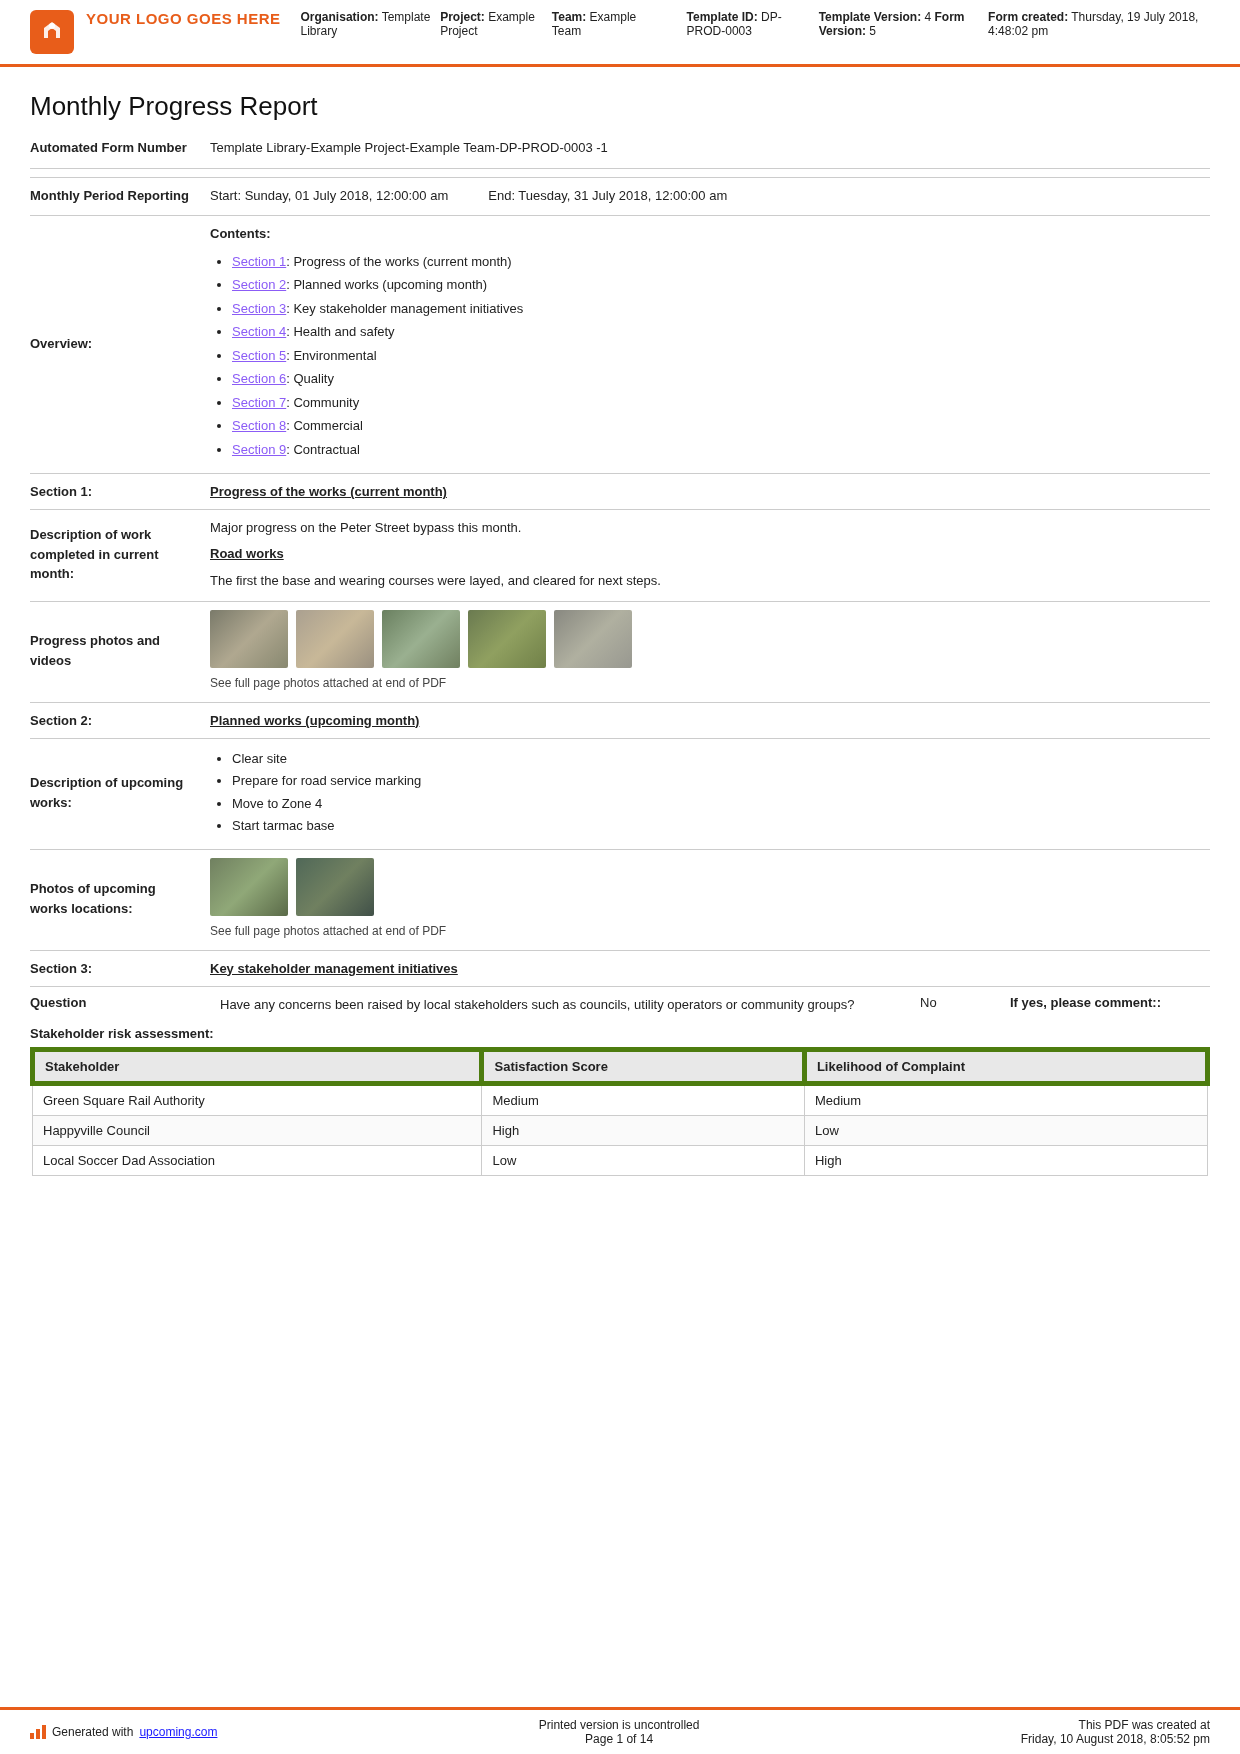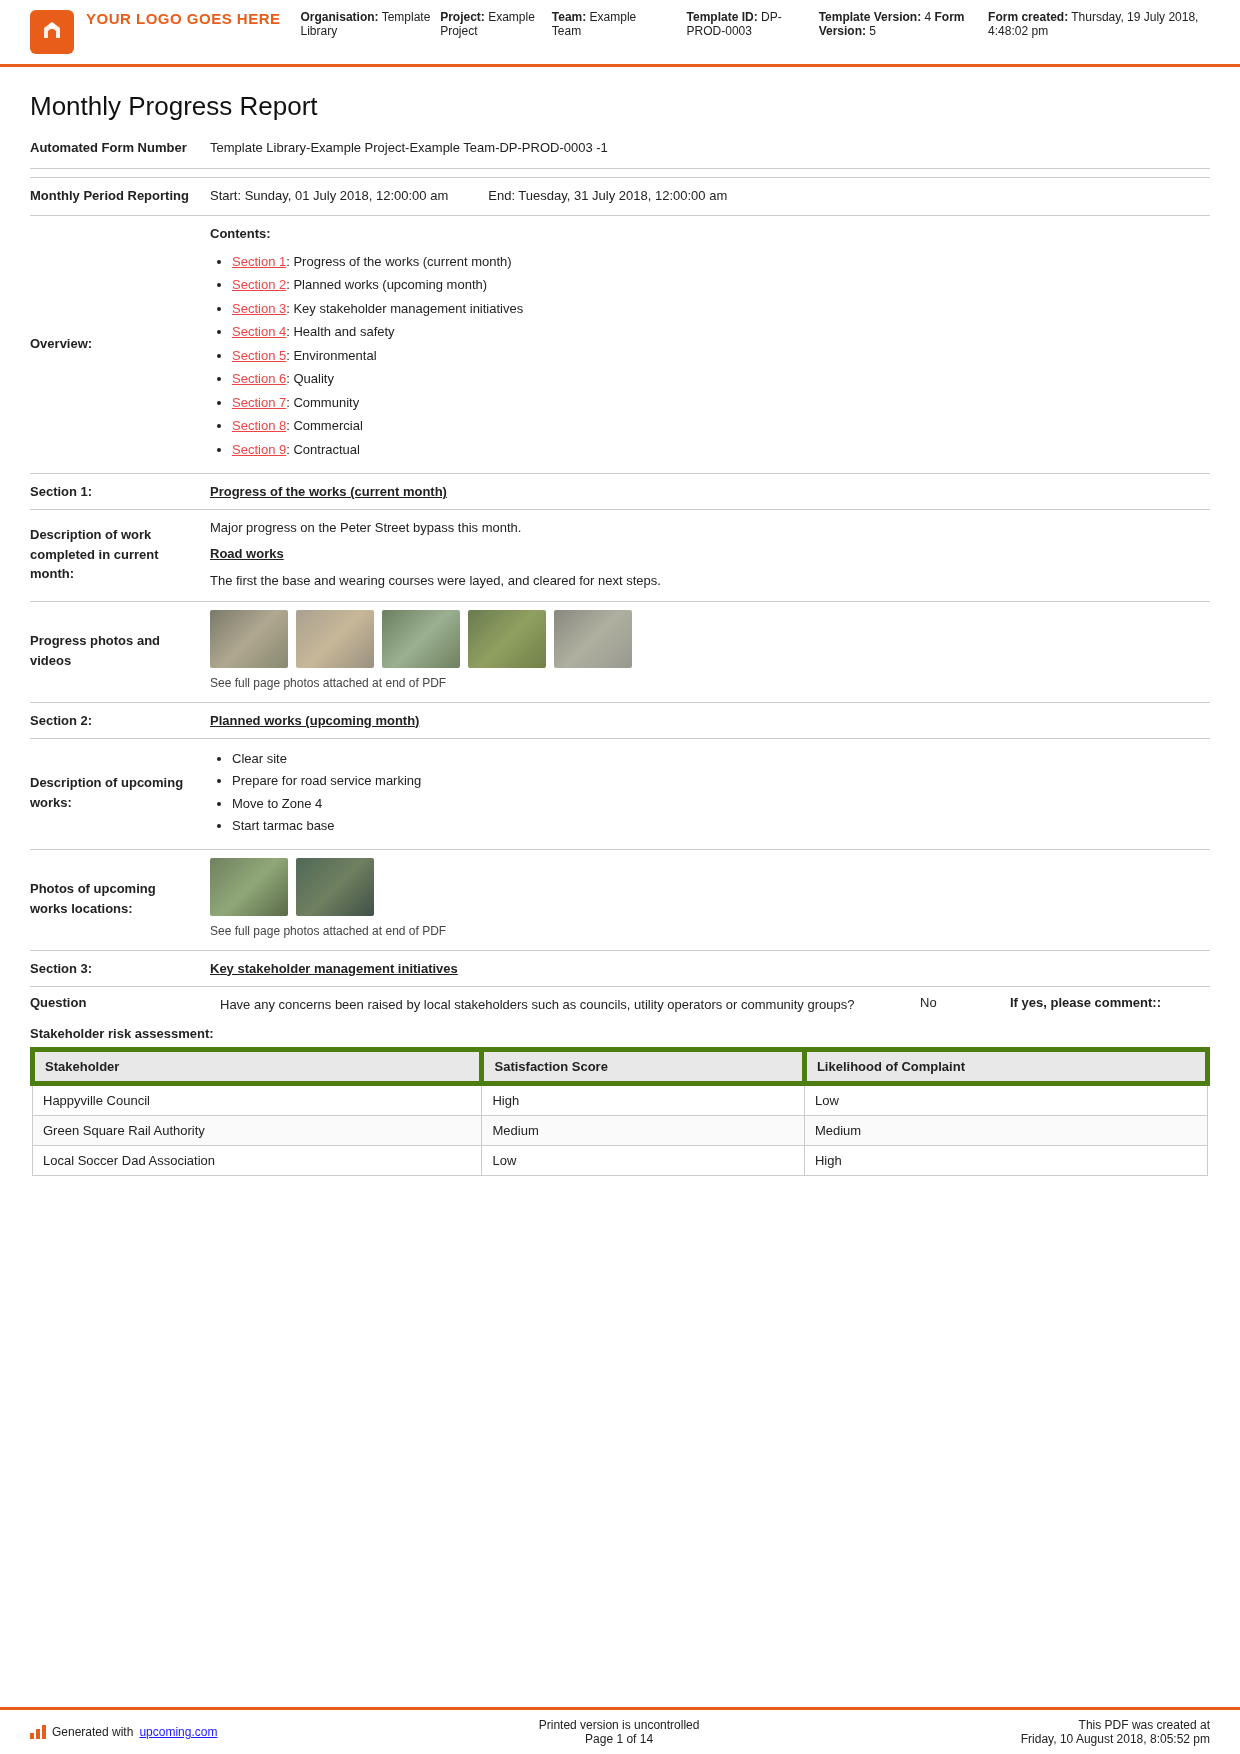--- a/index.html
+++ b/index.html
@@ -100,21 +100,21 @@
     .contents-list {
       list-style: disc;
       padding-left: 22px;
       margin-top: 8px;
     }
     .contents-list li {
       margin-bottom: 4px;
       font-size: 13px;
     }
     .contents-list li a {
-      color: #ef4444;
+      color: #8b5cf6;
       text-decoration: underline;
       margin-top: 12px;
     }
 
     
     .section-heading-row {
       display: flex;
       margin-bottom: 10px;
       margin-top: 10px;
       align-items: flex-start;
@@ -428,28 +428,28 @@
       <table class="data-table" id="stakeholder-table">
         <thead id="stakeholder-thead">
             <tr>
               <th>Stakeholder</th>
               <th>Satisfaction Score</th>
               <th>Likelihood of Complaint</th>
             </tr>
           </thead>
         <tbody id="stakeholder-tbody">
             <tr>
+              <td>Green Square Rail Authority</td>
+              <td>Medium</td>
+              <td>Medium</td>
+            </tr>
+            <tr>
               <td>Happyville Council</td>
               <td>High</td>
               <td>Low</td>
-            </tr>
-            <tr>
-              <td>Green Square Rail Authority</td>
-              <td>Medium</td>
-              <td>Medium</td>
             </tr>
             <tr>
               <td>Local Soccer Dad Association</td>
               <td>Low</td>
               <td>High</td>
             </tr>
           </tbody>
       </table>
     </div>
 

